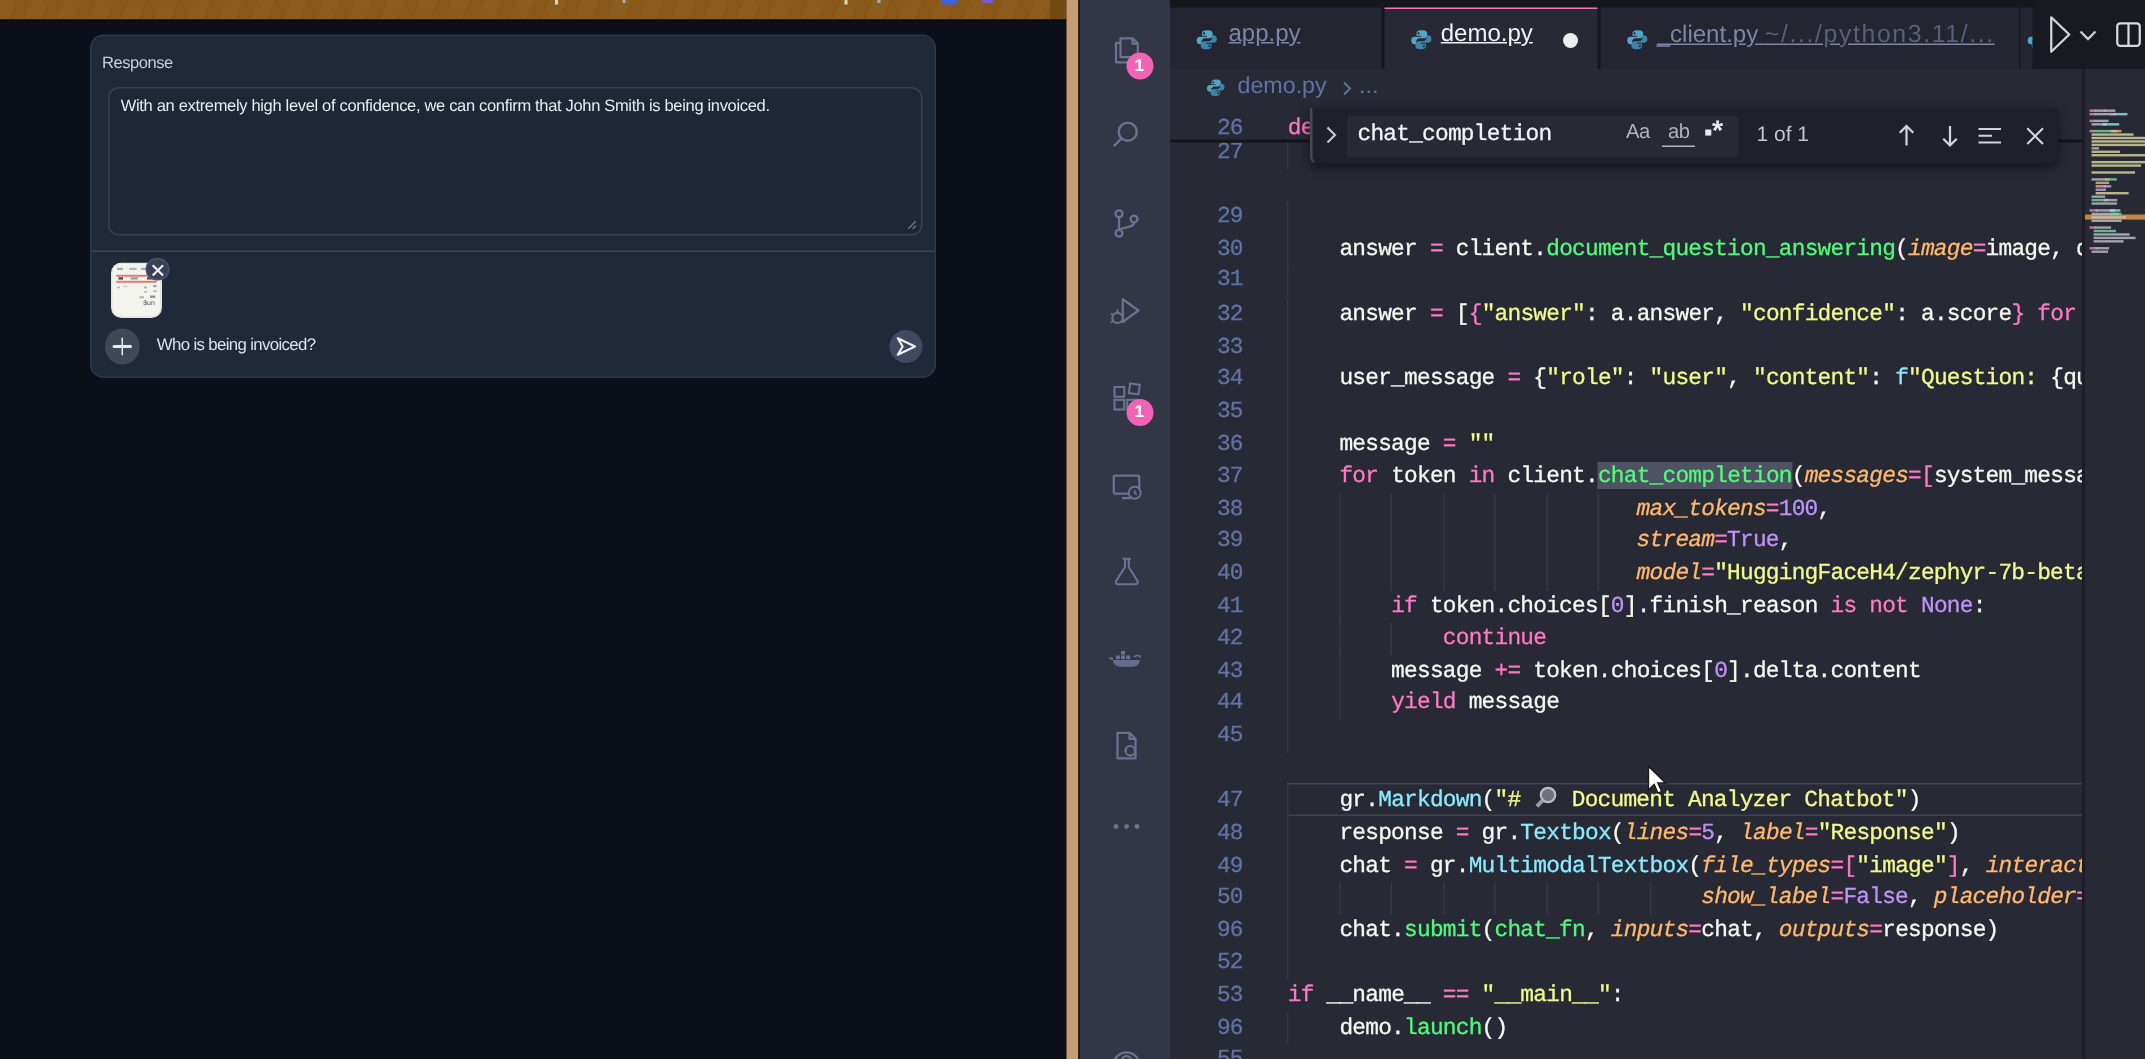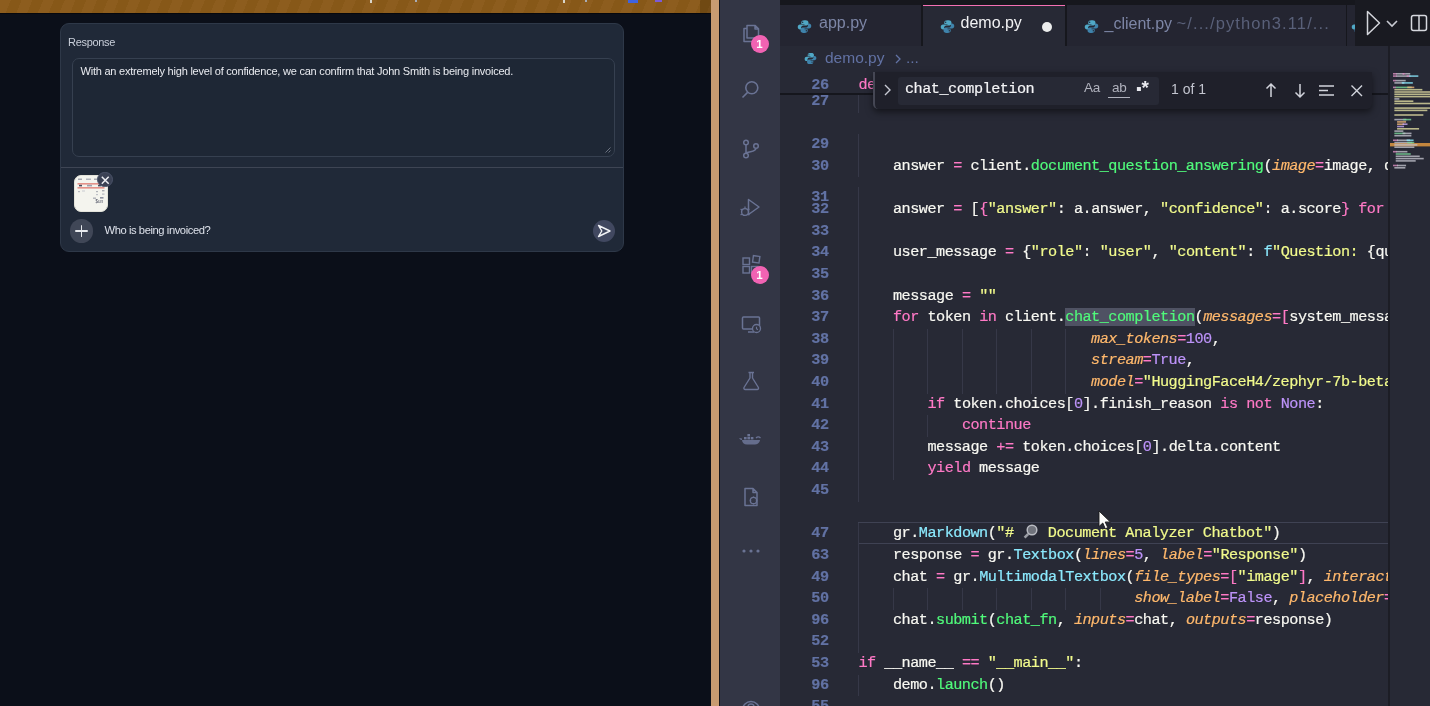--- a/index.html
+++ b/index.html
@@ -35,30 +35,30 @@
   
   #vsc { position:absolute; left:718.5px; top:0; width:711.5px; height:706px; background:#272935;
     border-left:1px solid #14151d; }
   #abar { position:absolute; left:0; top:0; width:60.5px; height:706px; background:#333645; }
   .aicon { position:absolute; left:18px; color:#6a7394; }
   .badge { position:absolute; width:18px; height:18px; border-radius:50%; background:#f163b3;
     color:#fff; font-size:11.5px; text-align:center; line-height:18px; font-weight:bold; }
   
   #tabbar { position:absolute; left:60.5px; right:0; top:0; height:46px; background:#16171d; }
   .tab { position:absolute; top:4.5px; height:41.5px; background:#242531; }
-  .tab .tl { position:absolute; top:9.5px; font-size:16px; color:#7d86a6; white-space:pre; }
+  .tab .tl { position:absolute; top:9.5px; font-size:16px; color:#7d86a6; white-space:pre;text-decoration:underline; }
   #tabActions { position:absolute; right:0; top:0; width:75px; height:46px; background:#191a21; }
   
   #bc { position:absolute; left:60.5px; right:42px; top:46px; height:26px; background:#272935;
     color:#6272a4; font-size:15.5px; }
   
   #code { position:absolute; left:60.5px; top:0; width:609px; height:706px; overflow:hidden; }
   .row { position:absolute; left:0; width:100%; height:21.615px; line-height:21.615px;
     font-family:"Liberation Mono", monospace; font-size:15.2px; letter-spacing:-0.5px; white-space:pre; color:#f8f8f2; -webkit-text-stroke:0.2px currentColor; }
-  .ln { position:absolute; left:0; top:0; width:48.5px; text-align:right; color:#6272a4;font-weight:bold; }
+  .ln { position:absolute; left:0; top:0; width:48.5px; text-align:right; color:#6272a4; }
   .ct { position:absolute; left:78.5px; top:0; }
   .gd { position:absolute; top:0; height:21.615px; width:1px; background:#363848; }
   .k { color:#ff79c6; } .g { color:#50fa7b; } .c { color:#8be9fd; }
   .o { color:#ffb86c; font-style:italic; } .y { color:#f1fa8c; } .p { color:#bd93f9; }
   .hl { background:#4f5263; }
   #curline { position:absolute; left:139px; width:470px; height:21.615px; border-top:1px solid #3f4253; border-bottom:1px solid #3f4253; }
   
   #sticky { position:absolute; left:60.5px; top:72px; width:609px; height:23px; background:#272935;
     border-bottom:2px solid #15161d; }
   #sticky .row { top:2.5px; }
@@ -141,40 +141,40 @@
         <path fill="#50a8c6" d="M7.9 1.2c-2 0-3.3.8-3.3 2.3v1.7h3.4v.6H3.2C1.7 5.8.8 6.9.8 8.5c0 1.6.9 2.7 2.4 2.7h1.1V9.4c0-1.4 1.2-2.5 2.5-2.5h3.3c1.2 0 2.1-1 2.1-2.1V3.5c0-1.5-1.4-2.3-2.9-2.3zM6.1 2.7c.4 0 .7.3.7.8s-.3.8-.7.8-.8-.4-.8-.8.4-.8.8-.8z"></path>
         <path fill="#3f83ab" d="M8.1 14.8c2 0 3.3-.8 3.3-2.3v-1.7H8v-.6h4.8c1.5 0 2.4-1.1 2.4-2.7 0-1.6-.9-2.7-2.4-2.7h-1.1v1.8c0 1.4-1.2 2.5-2.5 2.5H5.9c-1.2 0-2.1 1-2.1 2.1v1.3c0 1.5 1.4 2.3 2.9 2.3zm1.8-1.5c-.4 0-.7-.3-.7-.8s.3-.8.7-.8.8.4.8.8-.4.8-.8.8z"></path>
       </g>
     </defs>
   </svg>
 
   <div id="code">
       <div class="row" style="top:91.00px"><div class="gd" style="left:78.00px"></div><span class="ln">27</span><span class="ct"></span></div>
       <div class="row" style="top:134.23px"><div class="gd" style="left:78.00px"></div><span class="ln">29</span><span class="ct"></span></div>
       <div class="row" style="top:155.84px"><div class="gd" style="left:78.00px"></div><span class="ln">30</span><span class="ct">    answer <span class="k">=</span> client.<span class="g">document_question_answering</span>(<span class="o">image</span><span class="k">=</span>image, qu</span></div>
-      <div class="row" style="top:187px"><div class="gd" style="left:78.00px"></div><span class="ln">31</span><span class="ct"></span></div>
+      <div class="row" style="top:176px"><div class="gd" style="left:78.00px"></div><span class="ln">31</span><span class="ct"></span></div>
       <div class="row" style="top:199.07px"><div class="gd" style="left:78.00px"></div><span class="ln">32</span><span class="ct">    answer <span class="k">=</span> [<span class="k">{</span><span class="y">"answer"</span>: a.answer, <span class="y">"confidence"</span>: a.score<span class="k">}</span> <span class="k">for</span> a</span></div>
       <div class="row" style="top:220.69px"><div class="gd" style="left:78.00px"></div><span class="ln">33</span><span class="ct"></span></div>
       <div class="row" style="top:242.30px"><div class="gd" style="left:78.00px"></div><span class="ln">34</span><span class="ct">    user_message <span class="k">=</span> {<span class="y">"role"</span>: <span class="y">"user"</span>, <span class="y">"content"</span>: <span class="c">f</span><span class="y">"Question: </span>{qu</span></div>
       <div class="row" style="top:263.92px"><div class="gd" style="left:78.00px"></div><span class="ln">35</span><span class="ct"></span></div>
       <div class="row" style="top:285.53px"><div class="gd" style="left:78.00px"></div><span class="ln">36</span><span class="ct">    message <span class="k">=</span> <span class="y">""</span></span></div>
       <div class="row" style="top:307.15px"><div class="gd" style="left:78.00px"></div><span class="ln">37</span><span class="ct">    <span class="k">for</span> token <span class="k">in</span> client.<span class="hl"><span class="g">chat_completion</span></span>(<span class="o">messages</span><span class="k">=[</span>system_messa</span></div>
       <div class="row" style="top:328.76px"><div class="gd" style="left:78.00px"></div><div class="gd" style="left:112.50px"></div><div class="gd" style="left:147.00px"></div><div class="gd" style="left:181.50px"></div><div class="gd" style="left:216.00px"></div><div class="gd" style="left:250.50px"></div><div class="gd" style="left:285.00px"></div><span class="ln">38</span><span class="ct">                           <span class="o">max_tokens</span><span class="k">=</span><span class="p">100</span>,</span></div>
       <div class="row" style="top:350.38px"><div class="gd" style="left:78.00px"></div><div class="gd" style="left:112.50px"></div><div class="gd" style="left:147.00px"></div><div class="gd" style="left:181.50px"></div><div class="gd" style="left:216.00px"></div><div class="gd" style="left:250.50px"></div><div class="gd" style="left:285.00px"></div><span class="ln">39</span><span class="ct">                           <span class="o">stream</span><span class="k">=</span><span class="p">True</span>,</span></div>
       <div class="row" style="top:372.00px"><div class="gd" style="left:78.00px"></div><div class="gd" style="left:112.50px"></div><div class="gd" style="left:147.00px"></div><div class="gd" style="left:181.50px"></div><div class="gd" style="left:216.00px"></div><div class="gd" style="left:250.50px"></div><div class="gd" style="left:285.00px"></div><span class="ln">40</span><span class="ct">                           <span class="o">model</span><span class="k">=</span><span class="y">"HuggingFaceH4/zephyr-7b-beta"</span></span></div>
       <div class="row" style="top:393.61px"><div class="gd" style="left:78.00px"></div><div class="gd" style="left:112.50px"></div><span class="ln">41</span><span class="ct">        <span class="k">if</span> token.choices[<span class="p">0</span>].finish_reason <span class="k">is</span> <span class="k">not</span> <span class="p">None</span>:</span></div>
       <div class="row" style="top:415.22px"><div class="gd" style="left:78.00px"></div><div class="gd" style="left:112.50px"></div><div class="gd" style="left:147.00px"></div><span class="ln">42</span><span class="ct">            <span class="k">continue</span></span></div>
       <div class="row" style="top:436.84px"><div class="gd" style="left:78.00px"></div><div class="gd" style="left:112.50px"></div><span class="ln">43</span><span class="ct">        message <span class="k">+=</span> token.choices[<span class="p">0</span>].delta.content</span></div>
       <div class="row" style="top:458.45px"><div class="gd" style="left:78.00px"></div><div class="gd" style="left:112.50px"></div><span class="ln">44</span><span class="ct">        <span class="k">yield</span> message</span></div>
       <div class="row" style="top:480.07px"><div class="gd" style="left:78.00px"></div><span class="ln">45</span><span class="ct"></span></div>
       <div class="row" style="top:523.30px"><div id="curline" style="top:-1px; left:77.5px; width:530.5px;"></div><div class="gd" style="left:78.00px"></div><span class="ln">47</span><span class="ct">    gr.<span class="c">Markdown</span>(<span class="y">"# </span><svg width="17" height="16" style="vertical-align:-2.5px">
             <circle cx="10" cy="6" r="4.8" fill="#dfe3e8" fill-opacity="0.4" stroke="#b9bbc2" stroke-width="1.5"></circle>
             <line x1="6.3" y1="9.8" x2="2.6" y2="13.6" stroke="#9a9ca4" stroke-width="2.6"></line>
           </svg><span class="y"> Document Analyzer Chatbot"</span>)</span></div>
-      <div class="row" style="top:544.91px"><div class="gd" style="left:78.00px"></div><span class="ln">63</span><span class="ct">    response <span class="k">=</span> gr.<span class="c">Textbox</span>(<span class="o">lines</span><span class="k">=</span><span class="p">5</span>, <span class="o">label</span><span class="k">=</span><span class="y">"Response"</span>)</span></div>
+      <div class="row" style="top:544.91px"><div class="gd" style="left:78.00px"></div><span class="ln">48</span><span class="ct">    response <span class="k">=</span> gr.<span class="c">Textbox</span>(<span class="o">lines</span><span class="k">=</span><span class="p">5</span>, <span class="o">label</span><span class="k">=</span><span class="y">"Response"</span>)</span></div>
       <div class="row" style="top:566.53px"><div class="gd" style="left:78.00px"></div><span class="ln">49</span><span class="ct">    chat <span class="k">=</span> gr.<span class="c">MultimodalTextbox</span>(<span class="o">file_types</span><span class="k">=[</span><span class="y">"image"</span><span class="k">]</span>, <span class="o">interact</span></span></div>
       <div class="row" style="top:588.14px"><div class="gd" style="left:78.00px"></div><div class="gd" style="left:112.50px"></div><div class="gd" style="left:147.00px"></div><div class="gd" style="left:181.50px"></div><div class="gd" style="left:216.00px"></div><div class="gd" style="left:250.50px"></div><div class="gd" style="left:285.00px"></div><div class="gd" style="left:319.50px"></div><span class="ln">50</span><span class="ct">                                <span class="o">show_label</span><span class="k">=</span><span class="p">False</span>, <span class="o">placeholder</span><span class="k">=</span></span></div>
       <div class="row" style="top:609.76px"><div class="gd" style="left:78.00px"></div><span class="ln">96</span><span class="ct">    chat.<span class="g">submit</span>(<span class="g">chat_fn</span>, <span class="o">inputs</span><span class="k">=</span>chat, <span class="o">outputs</span><span class="k">=</span>response)</span></div>
       <div class="row" style="top:631.38px"><div class="gd" style="left:78.00px"></div><span class="ln">52</span><span class="ct"></span></div>
       <div class="row" style="top:652.99px"><span class="ln">53</span><span class="ct"><span class="k">if</span> __name__ <span class="k">==</span> <span class="y">"__main__"</span>:</span></div>
       <div class="row" style="top:674.60px"><div class="gd" style="left:78.00px"></div><span class="ln">96</span><span class="ct">    demo.<span class="g">launch</span>()</span></div>
       <div class="row" style="top:696.22px"><span class="ln">55</span><span class="ct"></span></div>
     </div>
 
   <div id="sticky">

